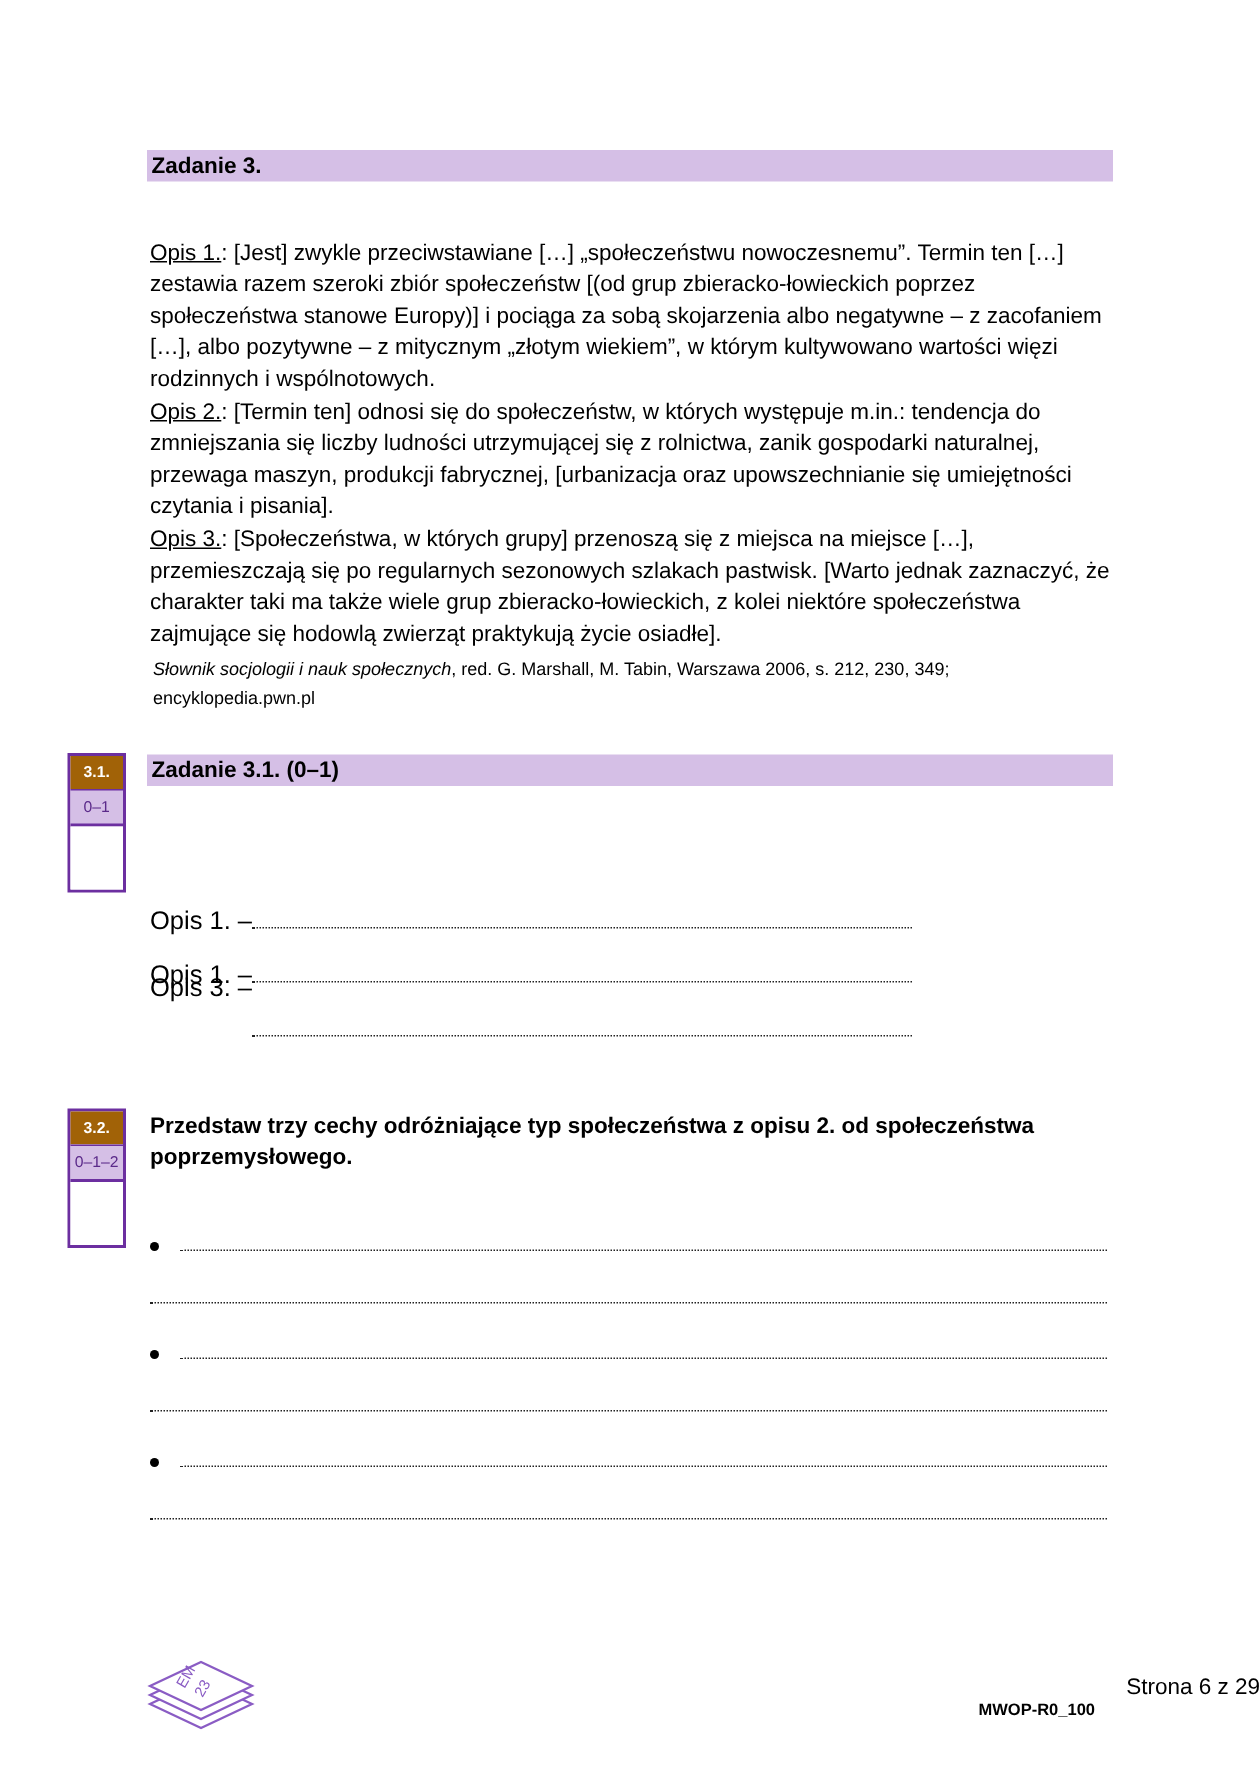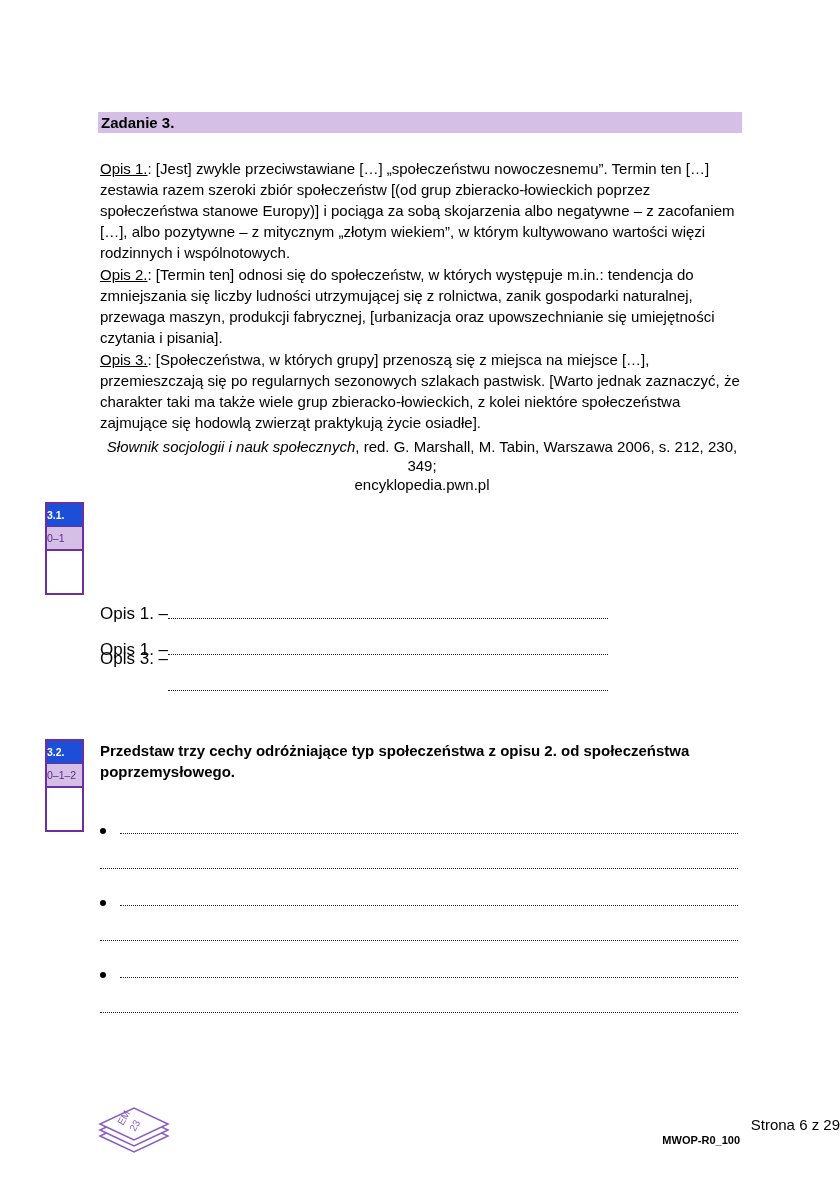--- a/index.html
+++ b/index.html
@@ -1,40 +1,40 @@
 <!DOCTYPE html>
 <html><head>
 <meta charset="utf-8">
 <style>
   html, body { margin: 0; padding: 0; background: #ffffff; }
   body { width: 840px; height: 1187px; position: relative; font-family: "Liberation Sans", sans-serif; color: #000; overflow: hidden; }
   .page { position: absolute; left: 0; top: 0; width: 840px; height: 1187px; }
   .header-bar { position: absolute; left: 98px; width: 644px; height: 21px; background: #d5bfe6; font-weight: bold; font-size: 15px; line-height: 21px; padding-left: 3px; box-sizing: border-box; }
   .text { position: absolute; left: 100px; width: 642px; font-size: 15px; line-height: 21px; }
   .u { text-decoration: underline; }
-  .source { position: absolute; right: 98px; width: 640px; text-align: center; font-size: 15px; line-height: 19px; }
+  .source { position: absolute; right: 98px; width: 640px; text-align: left; font-size: 12px; line-height: 19px; }
   .source i { font-style: italic; }
   .bold { font-weight: bold; }
   .scorebox { position: absolute; left: 45px; width: 39px; border: 2px solid #6c2fa0; box-sizing: border-box; }
-  .scorebox .num { background: #1d4ed8; color: #fff; font-weight: bold; font-size: 10.5px; height: 22px; line-height: 22px; }
-  .scorebox .pts { background: #d5bfe6; color: #5b2a8a; font-size: 10.5px; height: 22px; line-height: 22px; border-top: 1px solid #6c2fa0; border-bottom: 2px solid #6c2fa0; }
+  .scorebox .num { background: #a16207; color: #fff; font-weight: bold; font-size: 10.5px; text-align: center; height: 22px; line-height: 22px; }
+  .scorebox .pts { background: #d5bfe6; color: #5b2a8a; font-size: 10.5px; text-align: center; height: 22px; line-height: 22px; border-top: 1px solid #6c2fa0; border-bottom: 2px solid #6c2fa0; }
   .scorebox .blank { background: #fff; height: 42px; }
   .line { position: absolute; left: 100px; font-size: 17px; line-height: 21px; white-space: nowrap; }
   .dots { position: absolute; height: 1px; border-bottom: 1.5px dotted #222; }
   .bullet { position: absolute; left: 100px; width: 6px; height: 6px; border-radius: 50%; background: #000; }
   .footer-center { position: absolute; left: 0; width: 840px; text-align: right; top: 1116px; font-size: 15px; }
-  .footer-code { position: absolute; right: 100px; top: 1134px; font-size: 11px; font-weight: bold; }
+  .footer-code { position: absolute; right: 110px; top: 1134px; font-size: 11px; font-weight: bold; }
   .logo { position: absolute; left: 98px; top: 1104px; width: 72px; height: 52px; }
 </style>
 </head>
 <body>
 
 <div class="page">
 
-  <div class="header-bar" style="top:112px;">Zadanie 3.</div>
+  <div class="header-bar" style="top:100px;">Zadanie 3.</div>
 
 
   <div class="text" style="top:158px;">
     <span class="u">Opis 1.</span><span>: [Jest] zwykle przeciwstawiane […] „społeczeństwu nowoczesnemu”. Termin ten […] zestawia razem szeroki zbiór społeczeństw [(od grup zbieracko-łowieckich poprzez społeczeństwa stanowe Europy)] i pociąga za sobą skojarzenia albo negatywne – z zacofaniem […], albo pozytywne – z mitycznym „złotym wiekiem”, w którym kultywowano wartości więzi rodzinnych i wspólnotowych.</span>
   </div>
 
   <div class="text" style="top:264px;">
     <span class="u">Opis 2.</span><span>: [Termin ten] odnosi się do społeczeństw, w których występuje m.in.: tendencja do zmniejszania się liczby ludności utrzymującej się z rolnictwa, zanik gospodarki naturalnej, przewaga maszyn, produkcji fabrycznej, [urbanizacja oraz upowszechnianie się umiejętności czytania i pisania].</span>
   </div>
 
@@ -46,20 +46,21 @@
     <i>Słownik socjologii i nauk społecznych</i><span>, red. G. Marshall, M. Tabin, Warszawa 2006, s. 212, 230, 349;</span><br>
     <span>encyklopedia.pwn.pl</span>
   </div>
 
   <div class="scorebox" style="top:502px;">
     <div class="num">3.1.</div>
     <div class="pts">0–1</div>
     <div class="blank"></div>
   </div>
 
+  <div class="header-bar" style="top:503px;">Zadanie 3.1. (0–1)</div>
 
 
   <div class="line" style="top:603px;">Opis 1. –</div>
   <div class="dots" style="left:168px; width:440px; top:617px;"></div>
 
   <div class="line" style="top:639px;">Opis 1. –</div>
   <div class="dots" style="left:168px; width:440px; top:653px;"></div>
 
   <div class="line" style="top:648px;">Opis 3. –</div>
   <div class="dots" style="left:168px; width:440px; top:689px;"></div>

